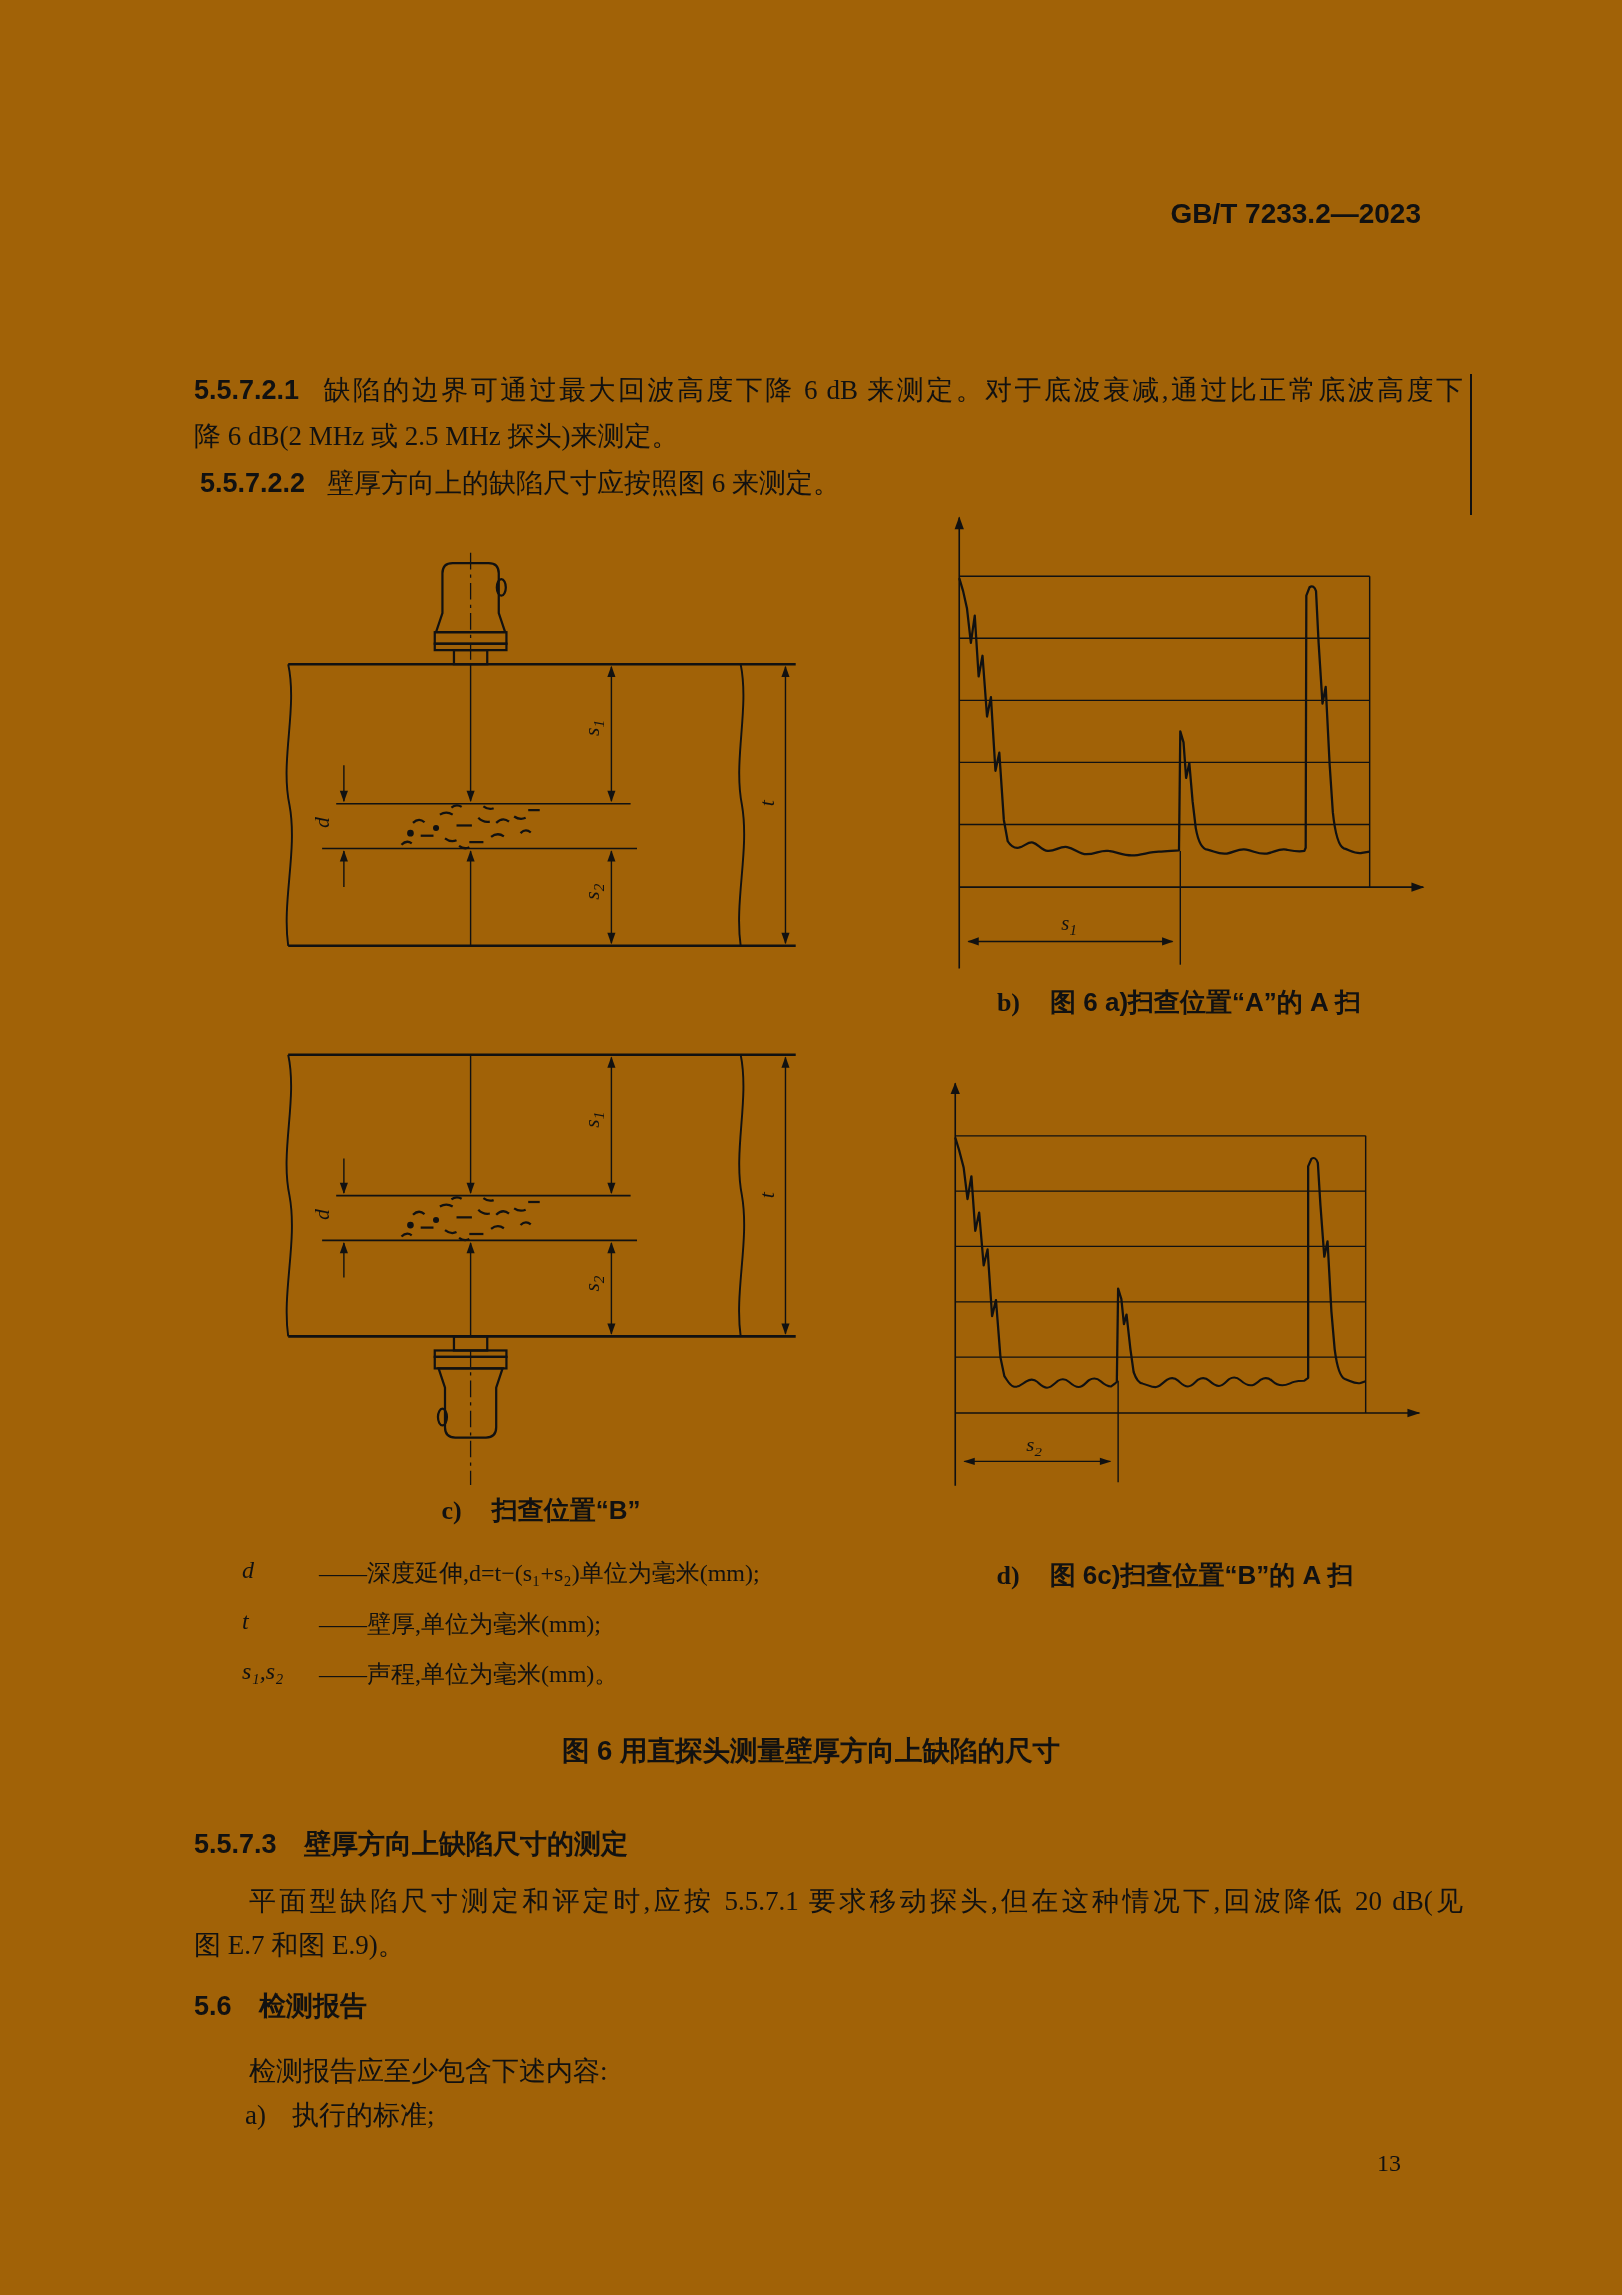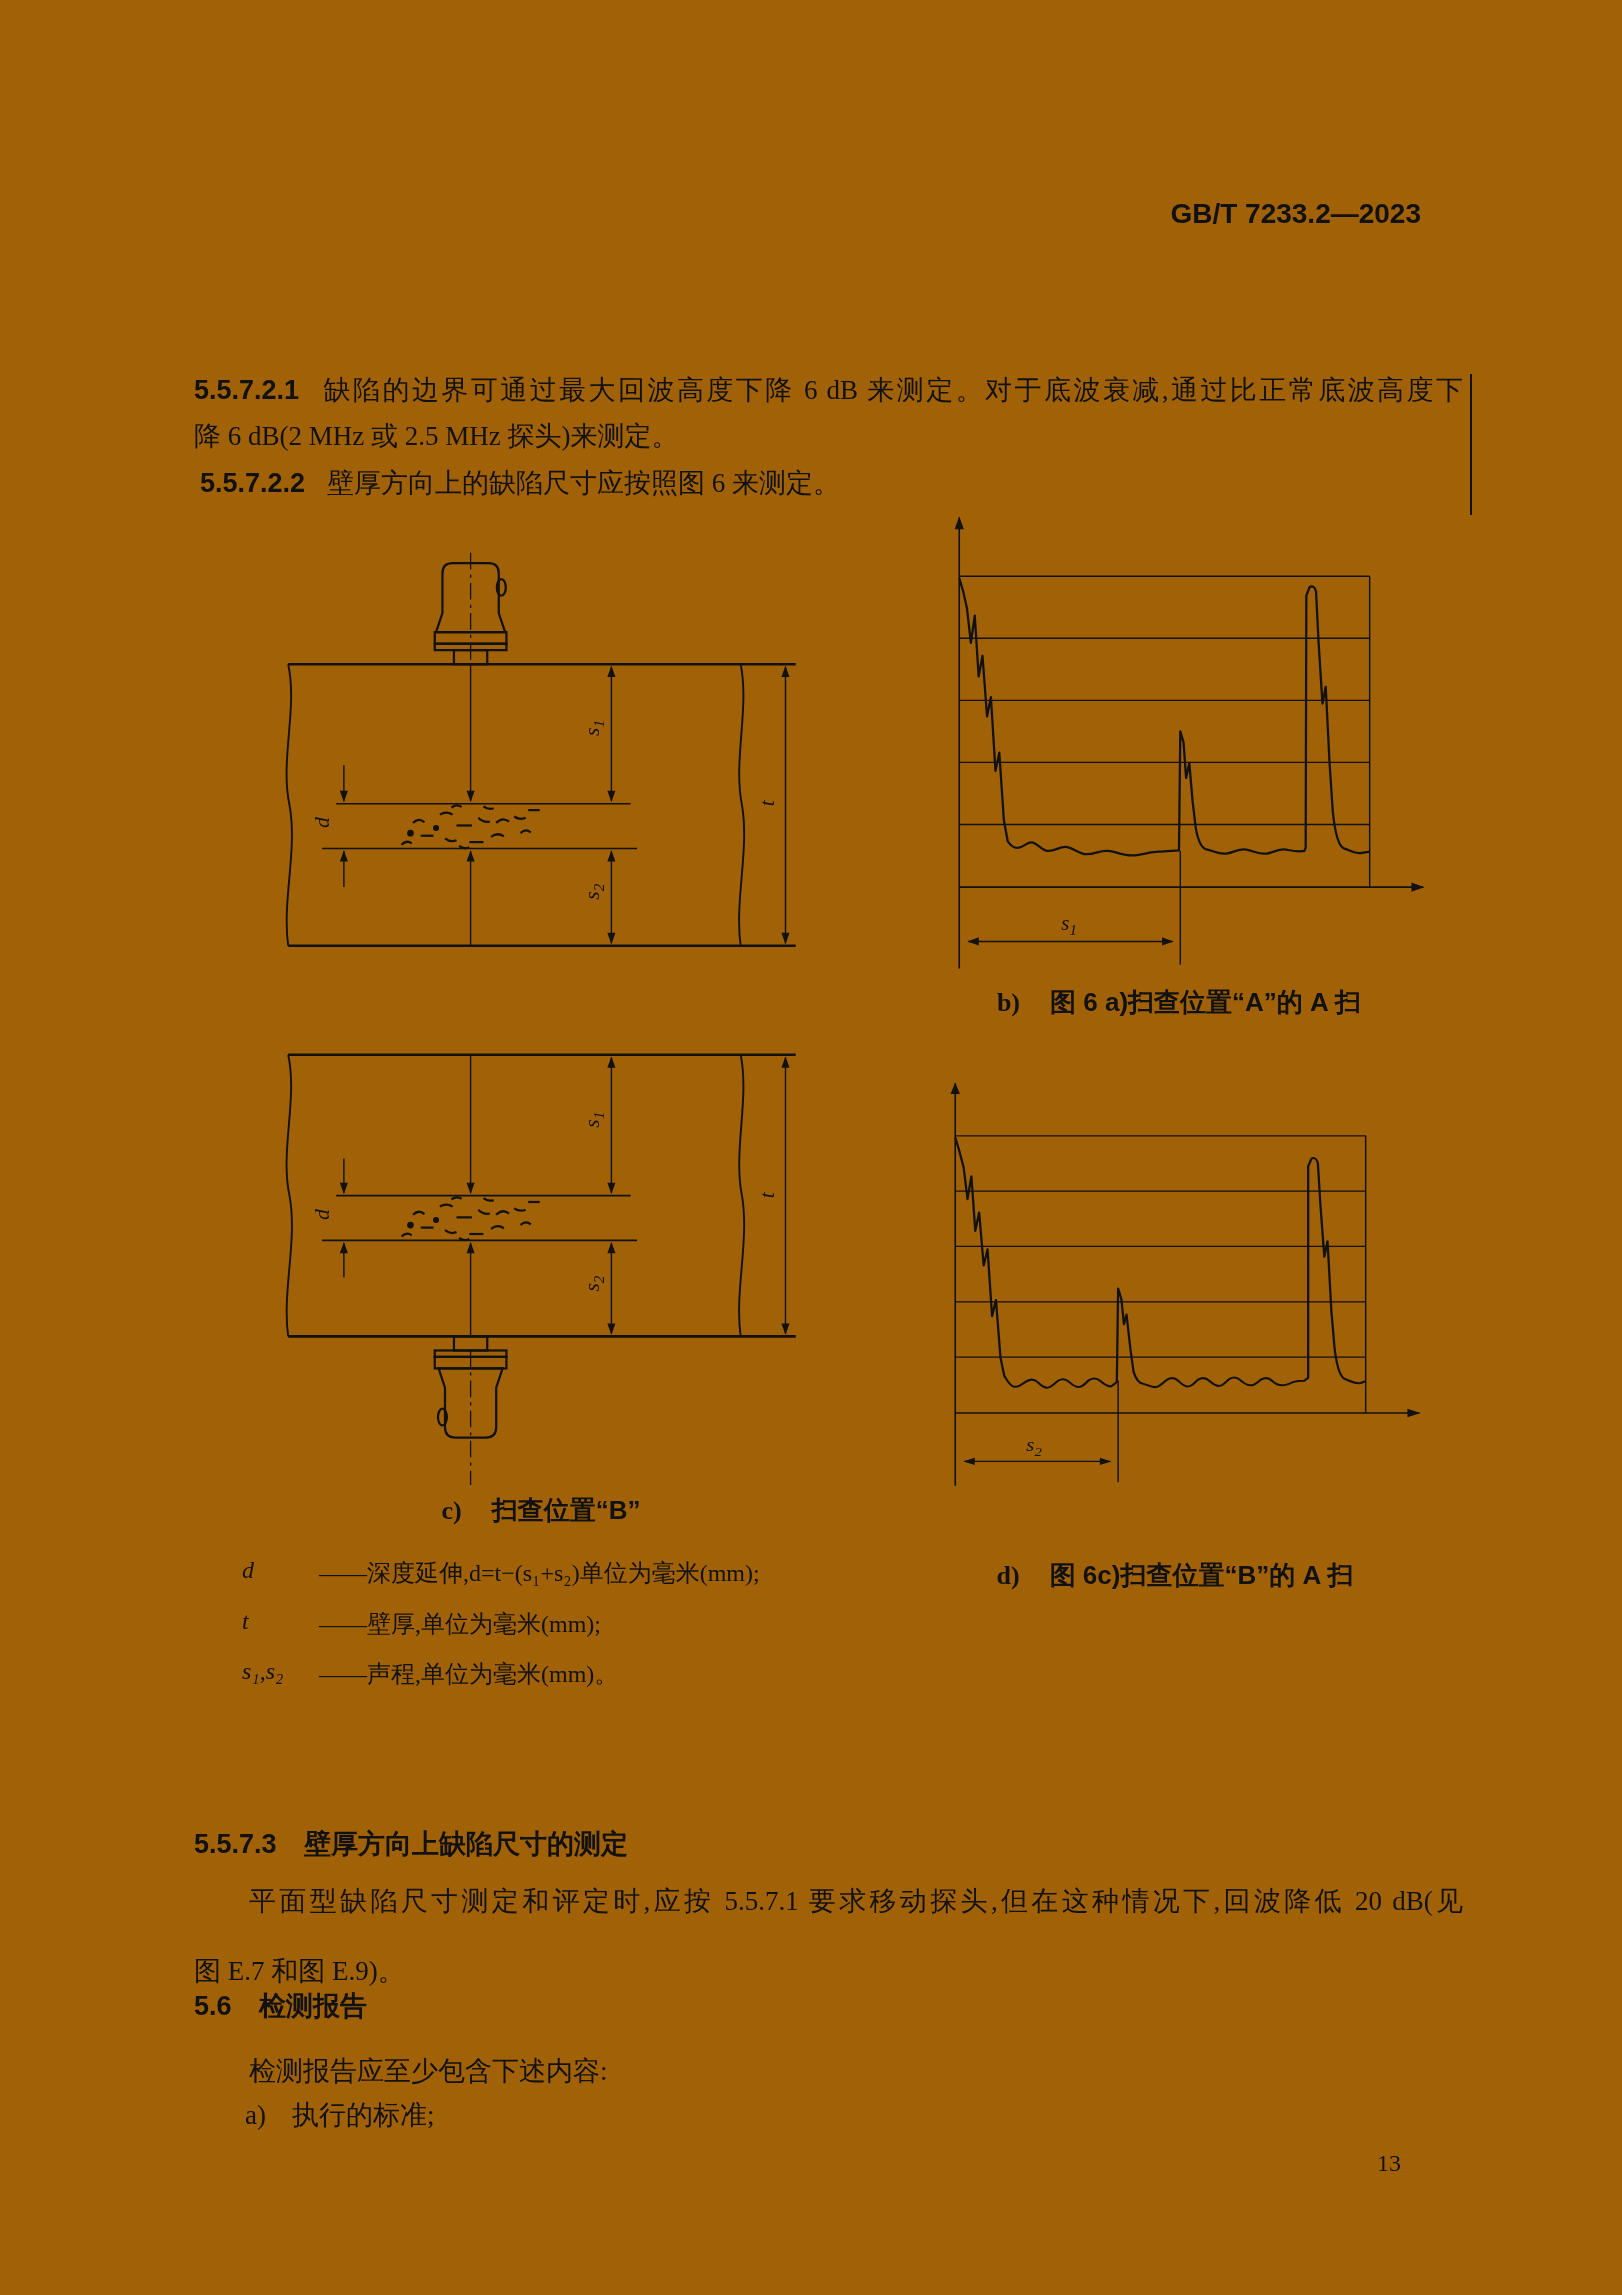--- a/index.html
+++ b/index.html
@@ -250,26 +250,27 @@
     <div class="legend-row">
       <span class="legend-sym">t</span>
       <span>——壁厚,单位为毫米(mm);</span>
     </div>
     <div class="legend-row">
       <span class="legend-sym">s₁,s₂</span>
       <span>——声程,单位为毫米(mm)。</span>
     </div>
   </div>
 
+  <div class="abs fig-title" style="left:0px;top:1733px;">图 6  用直探头测量壁厚方向上缺陷的尺寸</div>
 
   <div class="abs heading" style="left:194px;top:1826px;">
     <span>5.5.7.3</span><span style="display:inline-block;width:27.5px;"></span><span>壁厚方向上缺陷尺寸的测定</span>
   </div>
   <div class="abs body-text line-full indent2" style="left:194px;top:1885px;">平面型缺陷尺寸测定和评定时,应按 5.5.7.1 要求移动探头,但在这种情况下,回波降低 20 dB(见</div>
-  <div class="abs body-text" style="left:194px;top:1929px;margin-top:26px;">图 E.7 和图 E.9)。</div>
+  <div class="abs body-text" style="left:194px;top:1929px;">图 E.7 和图 E.9)。</div>
 
   <div class="abs heading" style="left:194px;top:1988px;">
     <span>5.6</span><span style="display:inline-block;width:27.5px;"></span><span>检测报告</span>
   </div>
   <div class="abs body-text" style="left:249px;top:2055px;">检测报告应至少包含下述内容:</div>
   <div class="abs body-text" style="left:245px;top:2099px;">
     <span class="item-marker">a)</span><span>执行的标准;</span>
   </div>
 
   <div class="abs page-num" style="left:1377px;top:2150px;">13</div>

